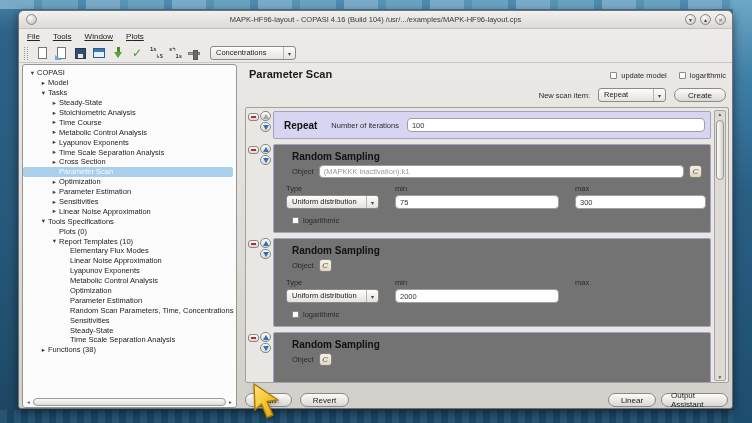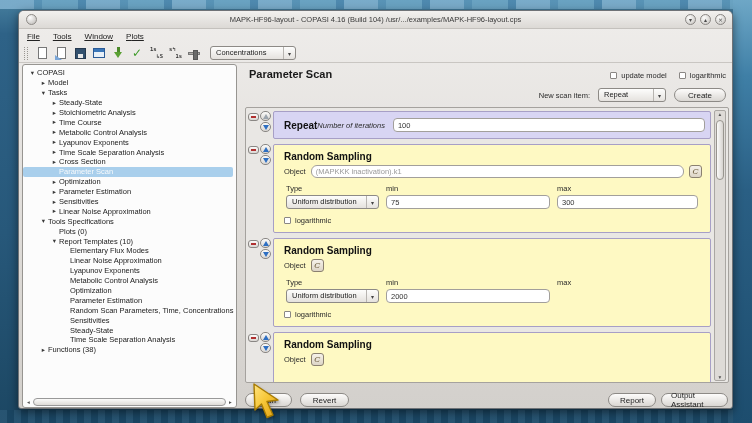--- a/index.html
+++ b/index.html
@@ -93,36 +93,36 @@
     display:flex; align-items:center; justify-content:center; }
   .ctl-minus { left:0; top:2px; width:11px; height:8px; border-radius:3px; }
   .ctl-minus .dash { width:5px; height:2px; background:#b03030; }
   .ctl-up { left:12px; top:0; width:11px; height:10px; border-radius:5px; }
   .ctl-down { left:12px; top:11px; width:11px; height:10px; border-radius:5px; }
   .tri-up { width:0; height:0; border-left:3px solid transparent; border-right:3px solid transparent; border-bottom:5px solid #2e6fc2; }
   .tri-up.dis { border-bottom-color:#9ba4ad; }
   .tri-down { width:0; height:0; border-left:3px solid transparent; border-right:3px solid transparent; border-top:5px solid #2e6fc2; }
   .panel { flex:1; margin-right:17px; border:1px solid #a79fc6; border-radius:2px; overflow:hidden; }
   .panel.repeat { background:#d8d5f3; height:28px; display:flex; align-items:center; padding:0 5px 0 10px; }
-  .panel.random { background:#fef9c3; height:89px; }
+  .panel.random { background:#737373; height:89px;padding-left:8px; }
   .panel.random.partial { height:52px; }
   .panel-title { font-size:10px; font-weight:bold; color:#111; }
   .panel.random .panel-title { margin:6px 0 0 10px; }
   .inline-lbl { font-size:7.5px; color:#2a2a2a; }
   .tfield { border:1px solid #a29f9b; border-radius:4px; background:#fff; font-size:7.5px; color:#333;
     height:14px; padding:0 4px; font-family:"Liberation Sans",sans-serif; outline:none; width:100%; }
-  .tfield.grayed { color:#9a9a9a; height:13px;border-radius:6px; }
-  .panel.repeat .inline-lbl { margin-left:0;font-style:italic; }
+  .tfield.grayed { color:#9a9a9a; height:13px; }
+  .panel.repeat .inline-lbl { margin-left:14px; }
   .panel.repeat .tfield { flex:1; margin-left:8px; }
   .obj-row { display:flex; align-items:center; gap:5px; margin:3px 8px 0 10px; }
   .obj-row .tfield { flex:1; }
   .c-btn { width:13px; height:13px; flex:0 0 13px; border:1px solid #8a8070; border-radius:3px;
     background:linear-gradient(#f6f2ea,#ddd5c6); display:flex; align-items:center; justify-content:center;
     font-size:8px; color:#6a5a3a; font-style:italic; font-family:"DejaVu Serif",serif; }
-  .param-grid { display:grid; grid-template-columns:93px 164px 1fr; column-gap:7px; margin:0 12px; align-items:center; }
+  .param-grid { display:grid; grid-template-columns:93px 164px 1fr; column-gap:16px; margin:0 4px; align-items:center; }
   .param-grid.lbls { margin-top:6px; }
   .param-grid.inps { margin-top:2px; }
   .log-row { display:flex; align-items:center; gap:4px; margin:7px 0 0 10px; }
 
   .vscroll { position:absolute; right:2px; top:2px; width:12px; height:271px; background:#dedbd7;
     border:1px solid #aaa7a3; border-radius:2px; }
   .vs-arr { position:absolute; left:0; width:10px; text-align:center; font-size:5.5px; color:#555; font-family:"DejaVu Sans",sans-serif; }
   .vs-arr.up { top:0; } .vs-arr.dn { bottom:0; }
   .vs-thumb { position:absolute; left:1px; top:9px; width:8px; height:60px; border:1px solid #98958f;
     border-radius:4px; background:linear-gradient(90deg,#fbfbfa,#d6d3cf); }
@@ -474,21 +474,21 @@
           <div class="vscroll">
           <span class="vs-arr up">▴</span>
           <span class="vs-thumb"></span>
           <span class="vs-arr dn">▾</span>
         </div>
         </div>
 
       <div class="footer-row">
         <span class="btn" id="btn-run">Run</span>
         <span class="btn" id="btn-revert">Revert</span>
-        <span class="btn" id="btn-report">Report</span>
+        <span class="btn" id="btn-report">Linear</span>
         <span class="btn" id="btn-oa">Output Assistant</span>
       </div>
     </div>
   </div>
 
   <svg class="cursor-svg" width="36" height="38" viewBox="0 0 36 38">
     <defs>
       <linearGradient id="curg" x1="0" y1="0" x2="1" y2="1">
         <stop offset="0" stop-color="#ffe482"></stop>
           <stop offset="0.45" stop-color="#f7c83a"></stop>

